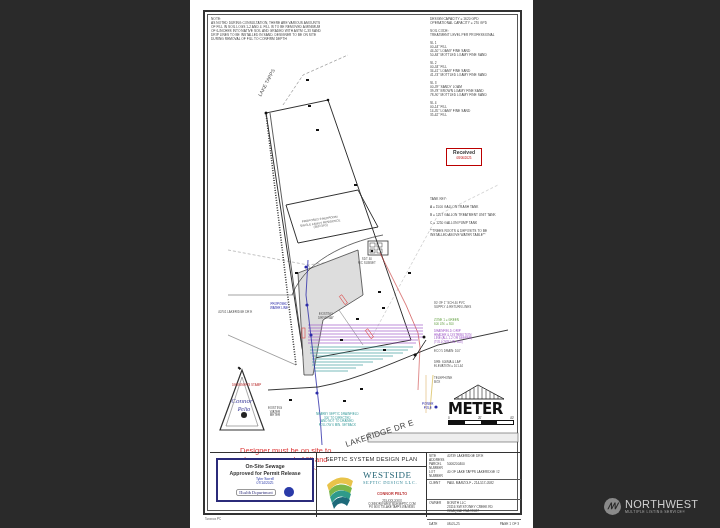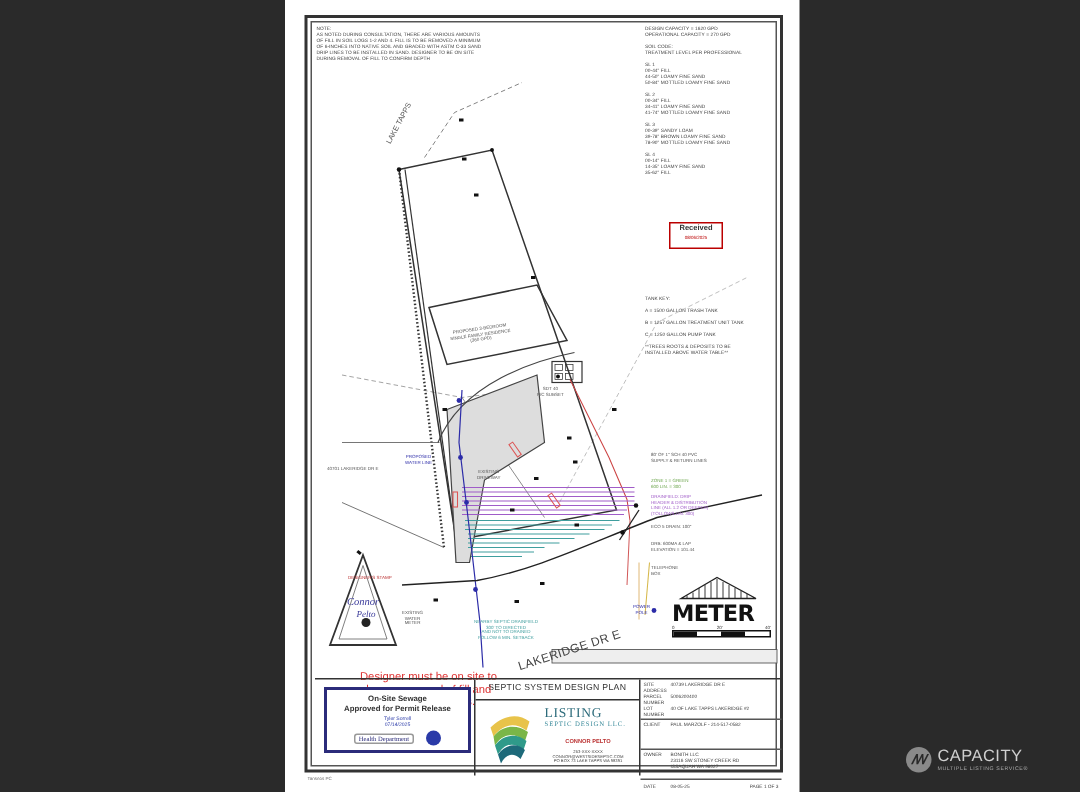--- a/index.html
+++ b/index.html
@@ -283,21 +283,21 @@
           </div>
         </div>
         <div class="tb-col2">
           <div class="plan-title">SEPTIC SYSTEM DESIGN PLAN</div>
           <svg class="ws-logo" viewBox="0 0 30 40">
             <path d="M2 14 C10 6, 20 4, 28 10 L26 16 C18 10, 10 12, 4 20 Z" fill="#e8c34a"></path>
             <path d="M4 20 C10 12, 20 12, 27 17 L25 23 C18 17, 10 18, 5 26 Z" fill="#7ab648"></path>
             <path d="M5 26 C11 18, 20 18, 26 23 L24 29 C17 23, 11 25, 7 32 Z" fill="#2f9a8a"></path>
             <path d="M7 32 C12 25, 20 24, 25 29 L22 35 C17 30, 12 32, 9 38 Z" fill="#1e6a7a"></path>
           </svg>
-          <div class="ws-name">LISTING</div>
+          <div class="ws-name">WESTSIDE</div>
           <div class="ws-sub">SEPTIC DESIGN LLC.</div>
           <div class="ws-contact">
             <div class="nm">CONNOR PELTO</div>
             <div>253-XXX-XXXX
 CONNOR@WESTSIDESEPTIC.COM
 PO BOX 73 LAKE TAPPS WA 98391</div>
           </div>
         </div>
         <div class="tb-col3">
           <div class="sect">
@@ -345,16 +345,16 @@
       </div>
 
     </div>
   </div>
   <div class="page-foot">Tansnos PC</div>
 </div>
 
 <div class="nwmls">
   <div class="nwmls-badge">ꟿ</div>
   <div>
-    <div class="nwmls-name">CAPACITY</div>
+    <div class="nwmls-name">NORTHWEST</div>
     <div class="nwmls-sub">MULTIPLE LISTING SERVICE®</div>
   </div>
 </div>
 
 </body></html>

